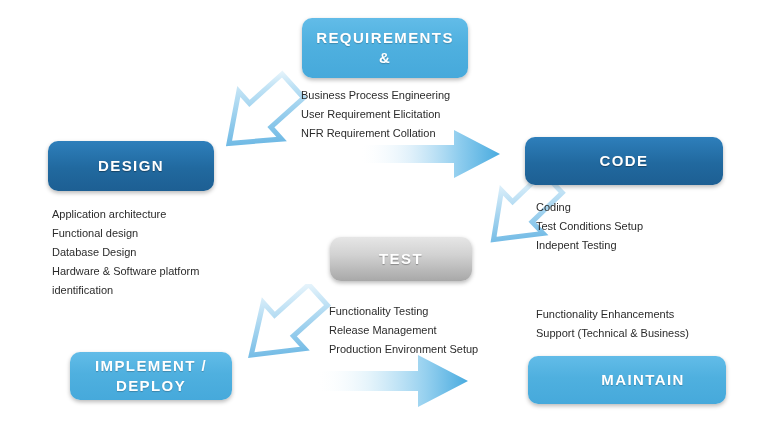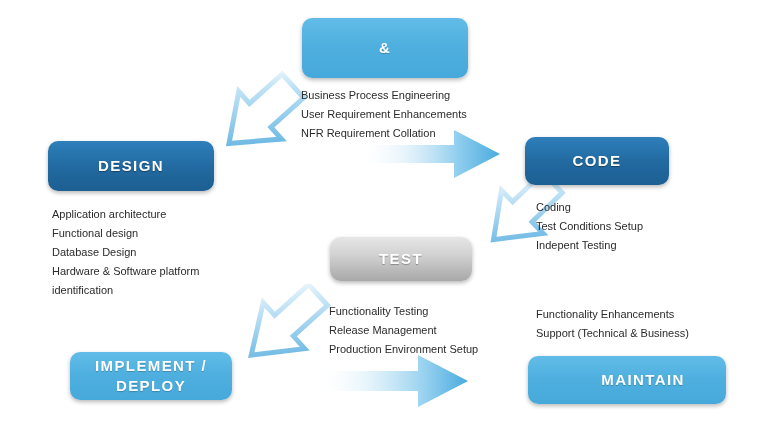--- a/index.html
+++ b/index.html
@@ -46,21 +46,21 @@
   .box-gray {
     background: linear-gradient(to bottom, #e6e6e6 0%, #d2d2d2 40%, #a8a8a8 100%);
     font-size: 15px;
     color: #ffffff;
     text-shadow: 0 1px 1px rgba(0,0,0,0.30);
     border-radius: 11px;
   }
 
   #box-requirements { left: 302px; top: 18px;  width: 166px; height: 60px; }
   #box-design       { left: 48px;  top: 141px; width: 166px; height: 50px; }
-  #box-code         { left: 525px; top: 137px; width: 144px; height: 48px; }
+  #box-code         { left: 525px; top: 137px; width: 198px; height: 48px; }
   #box-test         { left: 330px; top: 237px; width: 142px; height: 44px; }
   #box-implement    { left: 70px;  top: 352px; width: 162px; height: 48px; }
   #box-maintain     { left: 528px; top: 356px; width: 166px; height: 48px; padding-left: 32px; }
 
   
   .text-block {
     position: absolute;
     font-size: 11px;
     color: #2b2b2b;
     line-height: 19px;
@@ -150,20 +150,21 @@
         <stop offset="35%" stop-color="#dcf0fa" stop-opacity="0.8"></stop>
         <stop offset="72%" stop-color="#95d0ef"></stop>
         <stop offset="100%" stop-color="#49abdf"></stop>
       </linearGradient>
     </defs>
     <path d="M0,19 L100,19 L100,3 L150,29 L100,55 L100,39 L0,39 Z" fill="url(#gradR2)"></path>
   </svg>
 
   <div class="stage-box box-light" id="box-requirements">
     <div>
+      <div>REQUIREMENTS</div>
       <div>&amp;</div>
     </div>
   </div>
 
   <div class="stage-box box-dark" id="box-design">
     <span>DESIGN</span>
   </div>
 
   <div class="stage-box box-dark" id="box-code">
     <span>CODE</span>
@@ -179,21 +180,21 @@
       <div>DEPLOY</div>
     </div>
   </div>
 
   <div class="stage-box box-light" id="box-maintain">
     <span>MAINTAIN</span>
   </div>
 
   <div class="text-block" id="text-requirements">
     <div>Business Process Engineering</div>
-    <div>User Requirement  Enhancements</div>
+    <div>User Requirement  Elicitation</div>
     <div>NFR Requirement  Collation</div>
   </div>
 
   <div class="text-block" id="text-design">
     <div>Application architecture</div>
     <div>Functional  design</div>
     <div>Database Design</div>
     <div>Hardware &amp; Software platform</div>
     <div>identification</div>
   </div>

